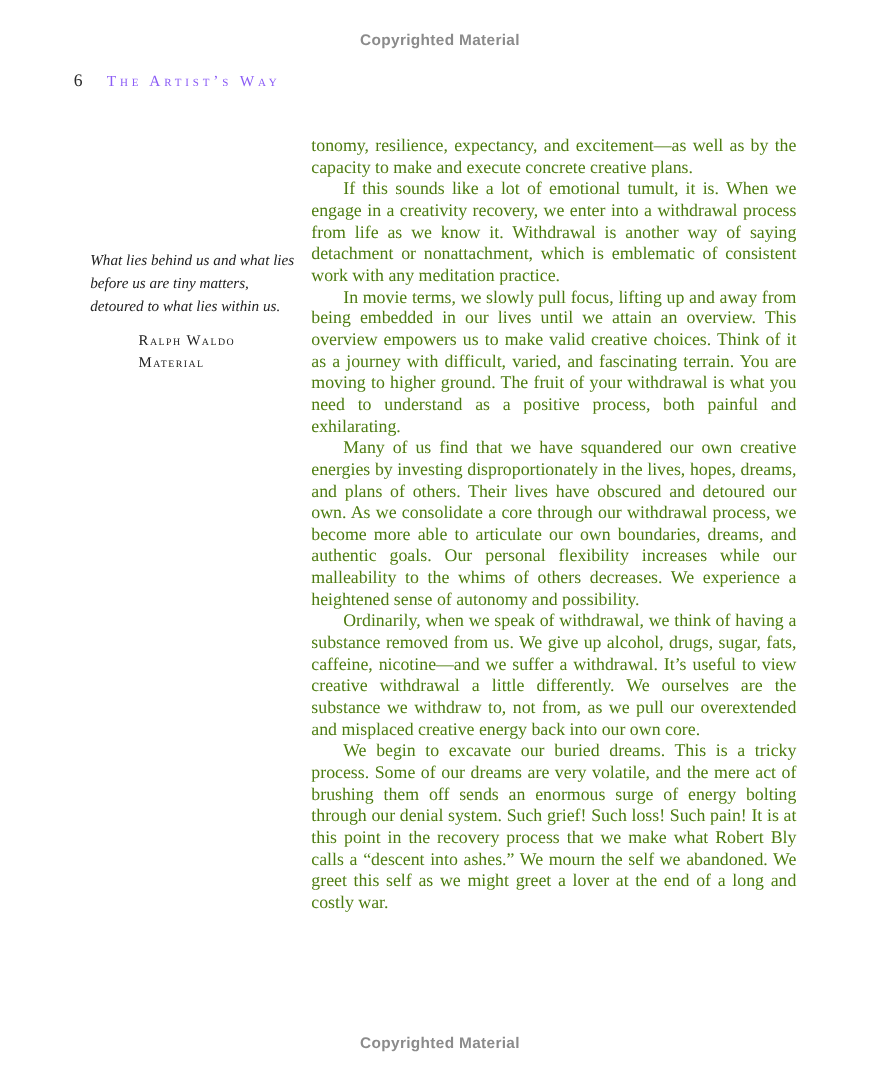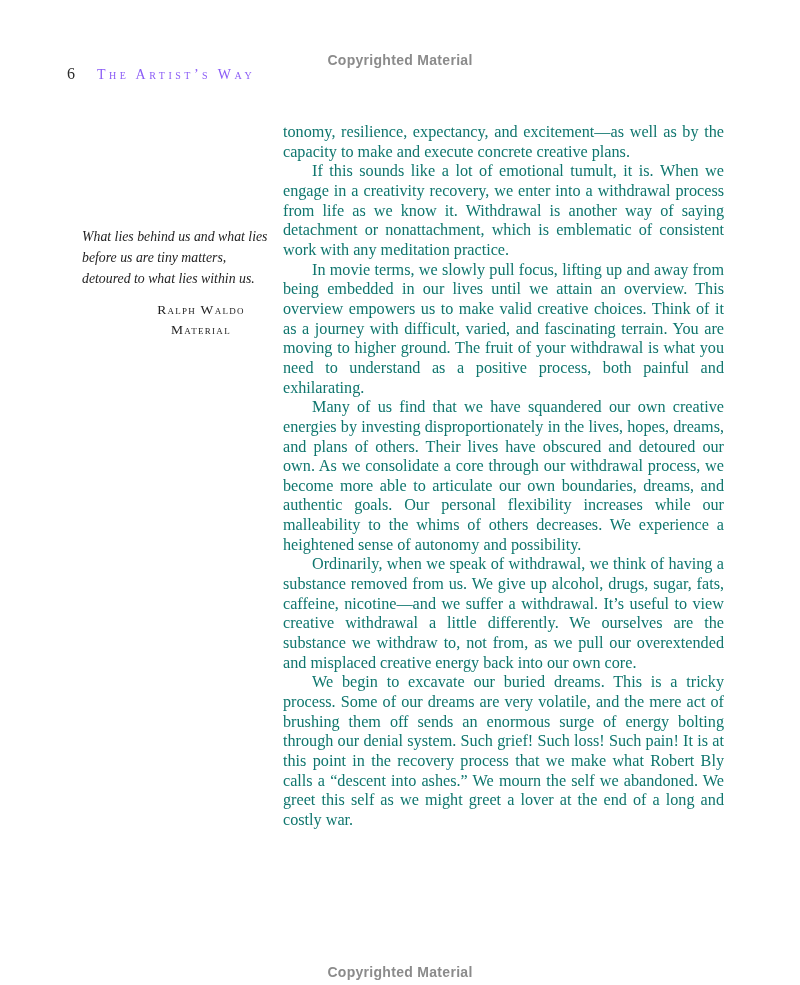--- a/index.html
+++ b/index.html
@@ -18,21 +18,20 @@
   .copyright-notice {
     position: absolute;
     left: 0;
     width: 100%;
     text-align: center;
     font-family: "Liberation Sans", sans-serif;
     font-weight: bold;
     font-size: 14px;
     letter-spacing: 0.3px;
     color: #8b8b8b;
-    margin-top: 24px;
   }
   .copyright-notice.top { top: 28px; }
   .copyright-notice.bottom { top: 940px; }
 
   .page-header {
     position: absolute;
     left: 67px;
     top: 65px;
     display: flex;
     align-items: baseline;
@@ -61,32 +60,31 @@
   }
   .quote-attribution {
     margin-top: 11px;
     margin-left: 44px;
     font-style: normal;
     font-variant: small-caps;
     font-size: 13.5px;
     letter-spacing: 1.3px;
     line-height: 20px;
     color: #222222;
-    text-align: center;
   }
 
   .body-text {
     position: absolute;
     left: 283px;
     top: 123px;
     width: 441px;
     font-size: 16.2px;
     line-height: 19.65px;
     text-align: justify;
-    color: #0f766e;
+    color: #4d7c0f;
     hyphens: auto;
     -webkit-hyphens: auto;
   }
   .paragraph { margin: 0; }
   .paragraph.indent { text-indent: 29px; }
   .italic { }
 </style>
 </head>
 <body>
 

